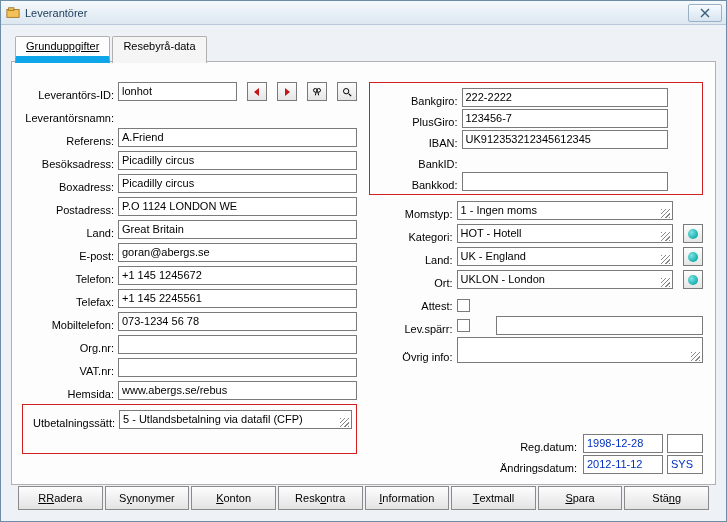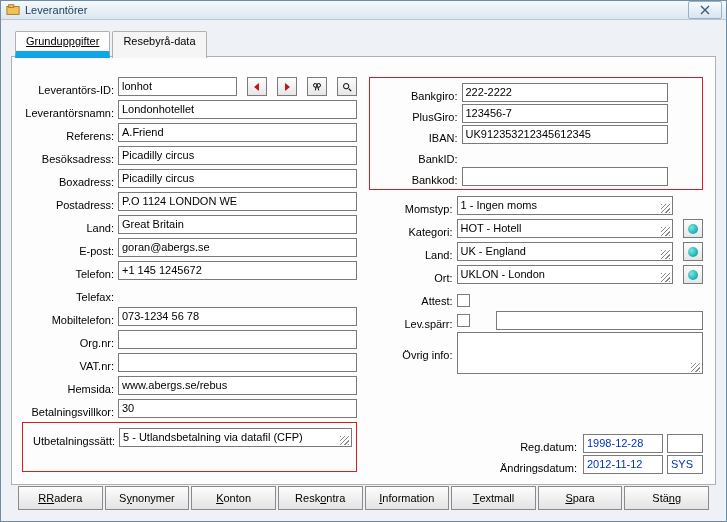--- a/index.html
+++ b/index.html
@@ -111,23 +111,20 @@
                   <svg viewBox="0 0 12 12">
                     <circle cx="5" cy="5" r="3.2" fill="none" stroke="#000" stroke-width="1.2"></circle>
                     <path d="M8 8 L11 11" stroke="#000" stroke-width="1.4"></path>
                   </svg>
                 </div>
             </div>
           </div>
 
           <div class="row">
               <div class="lbl">Leverantörsnamn:</div>
-              <div class="field">
-                <div class="input">Londonhotellet</div>
-              </div>
             </div>
           <div class="row">
               <div class="lbl">Referens:</div>
               <div class="field">
                 <div class="input">A.Friend</div>
               </div>
             </div>
           <div class="row">
               <div class="lbl">Besöksadress:</div>
               <div class="field">
@@ -159,20 +156,23 @@
               </div>
             </div>
           <div class="row">
               <div class="lbl">Telefon:</div>
               <div class="field">
                 <div class="input">+1 145 1245672</div>
               </div>
             </div>
           <div class="row">
               <div class="lbl">Telefax:</div>
+              <div class="field">
+                <div class="input">+1 145 2245561</div>
+              </div>
             </div>
           <div class="row">
               <div class="lbl">Mobiltelefon:</div>
               <div class="field">
                 <div class="input">073-1234 56 78</div>
               </div>
             </div>
           <div class="row">
               <div class="lbl">Org.nr:</div>
               <div class="field">
@@ -182,26 +182,20 @@
           <div class="row">
               <div class="lbl">VAT.nr:</div>
               <div class="field">
                 <div class="input"></div>
               </div>
             </div>
           <div class="row">
               <div class="lbl">Hemsida:</div>
               <div class="field">
                 <div class="input">www.abergs.se/rebus</div>
-              </div>
-            </div>
-          <div class="row">
-              <div class="lbl">Betalningsvillkor:</div>
-              <div class="field">
-                <div class="input">30</div>
               </div>
             </div>
 
           <div class="redbox redbox-left">
             <div class="row">
               <div class="lbl" style="width:92px">Utbetalningssätt:</div>
               <div class="field">
                   <div class="input combo">5  - Utlandsbetalning via datafil (CFP)</div>
                 </div>
             </div>
@@ -280,21 +274,21 @@
               </div>
             </div>
           <div class="row">
               <div class="lbl">Lev.spärr:</div>
               <div class="field">
                 <div class="checkbox"></div>
                 <div style="width:6px"></div>
                 <div class="input" style="flex:1"></div>
               </div>
             </div>
-          <div class="row" style="height:42px; align-items:center;">
+          <div class="row" style="height:26px; align-items:flex-end;">
               <div class="lbl" style="padding-top:3px">Övrig info:</div>
               <div class="field" style="align-items:stretch; height:100%;">
                 <div class="input combo" style="height:100%"></div>
               </div>
             </div>
 
           <div class="right-spacer"></div>
 
           <div class="dates">
             <div class="row">

